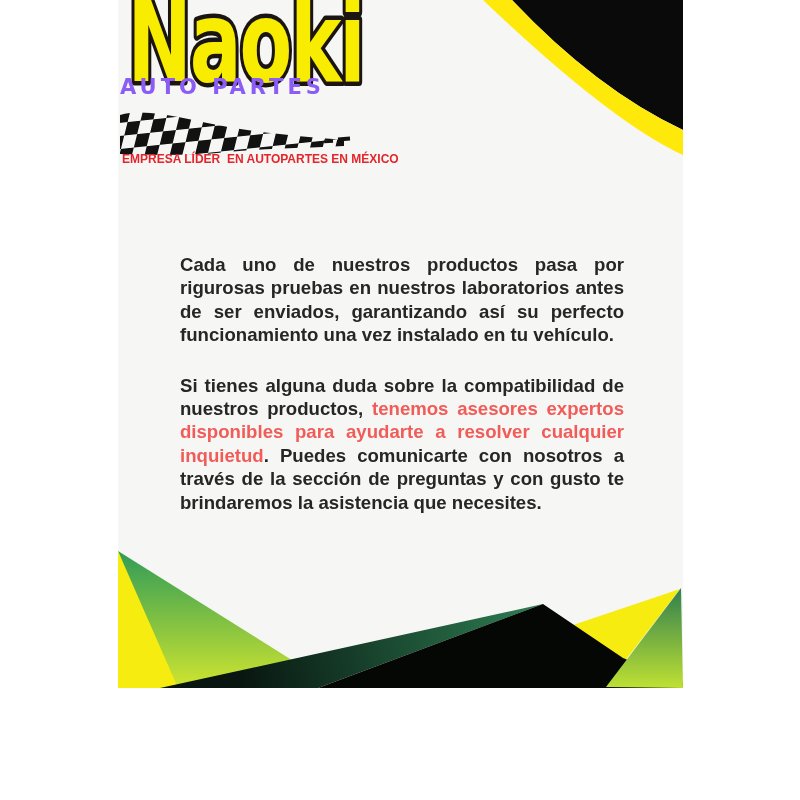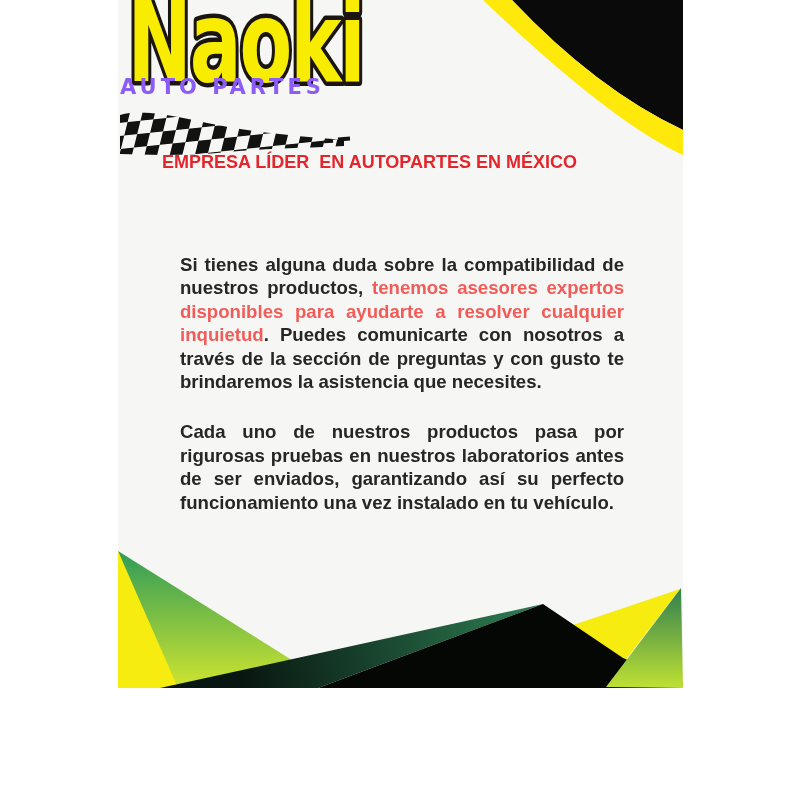--- a/index.html
+++ b/index.html
@@ -15,21 +15,21 @@
   .corner-tr { position:absolute; top:0; left:0; width:565px; height:160px; display:block; }
   .logo-svg { position:absolute; left:0; top:-4px; width:260px; height:98px; display:block; }
   .subtitle {
     position:absolute; left:2px; top:75px;
     font-family:"DejaVu Sans", sans-serif; font-weight:600; font-size:21px;
     letter-spacing:4px; color:#8b5cf6; white-space:pre;
   }
   .flag-svg { position:absolute; left:0; top:110px; width:236px; height:47px; display:block; }
   .tagline {
     position:absolute; left:4px; top:152px;
-    font-weight:700; font-size:18px; color:#e4262c; white-space:pre;margin-left:40px;
+    font-weight:700; font-size:12px; color:#e4262c; white-space:pre;
   }
   .heading {
     position:absolute; left:62px; top:192px;
     font-weight:800; font-size:29px; letter-spacing:1px; color:#ef3a3c;
   }
   .body-copy {
     position:absolute; left:62px; top:253px; width:444px;
     font-weight:700; font-size:18.6px; line-height:23.4px;
     color:#262626; text-align:justify;
   }
@@ -66,22 +66,22 @@
       </defs>
       <rect width="236" height="47" fill="url(#chk)" clip-path="url(#flagclip)"></rect>
       <rect x="206" y="30" width="9" height="3" fill="#121212" transform="rotate(-4 210 31)"></rect>
       <rect x="220" y="27" width="12" height="4" fill="#121212" transform="rotate(-4 226 29)"></rect>
     </svg>
 
     <div class="tagline">EMPRESA LÍDER  EN AUTOPARTES EN MÉXICO</div>
 
 
     <div class="body-copy">
+      <p>Cada uno de nuestros productos pasa por rigurosas pruebas en nuestros laboratorios antes de ser enviados, garantizando así su perfecto funcionamiento una vez instalado en tu vehículo.</p>
       <p><span>Si tienes alguna duda sobre la compatibilidad de nuestros productos, </span><span class="hl">tenemos asesores expertos disponibles para ayudarte a resolver cualquier inquietud</span><span>. Puedes comunicarte con nosotros a través de la sección de preguntas y con gusto te brindaremos la asistencia que necesites.</span></p>
-      <p>Cada uno de nuestros productos pasa por rigurosas pruebas en nuestros laboratorios antes de ser enviados, garantizando así su perfecto funcionamiento una vez instalado en tu vehículo.</p>
     </div>
 
     <svg class="corner-bottom" viewBox="0 660 565 140" aria-hidden="true">
       <defs>
         <linearGradient id="gLG" gradientUnits="userSpaceOnUse" x1="0" y1="663" x2="0" y2="800">
           <stop offset="0" stop-color="#2f9b58"></stop>
           <stop offset="1" stop-color="#cfe52f"></stop>
         </linearGradient>
         <linearGradient id="gStrip" gradientUnits="userSpaceOnUse" x1="120" y1="795" x2="430" y2="718">
           <stop offset="0" stop-color="#081510"></stop>

